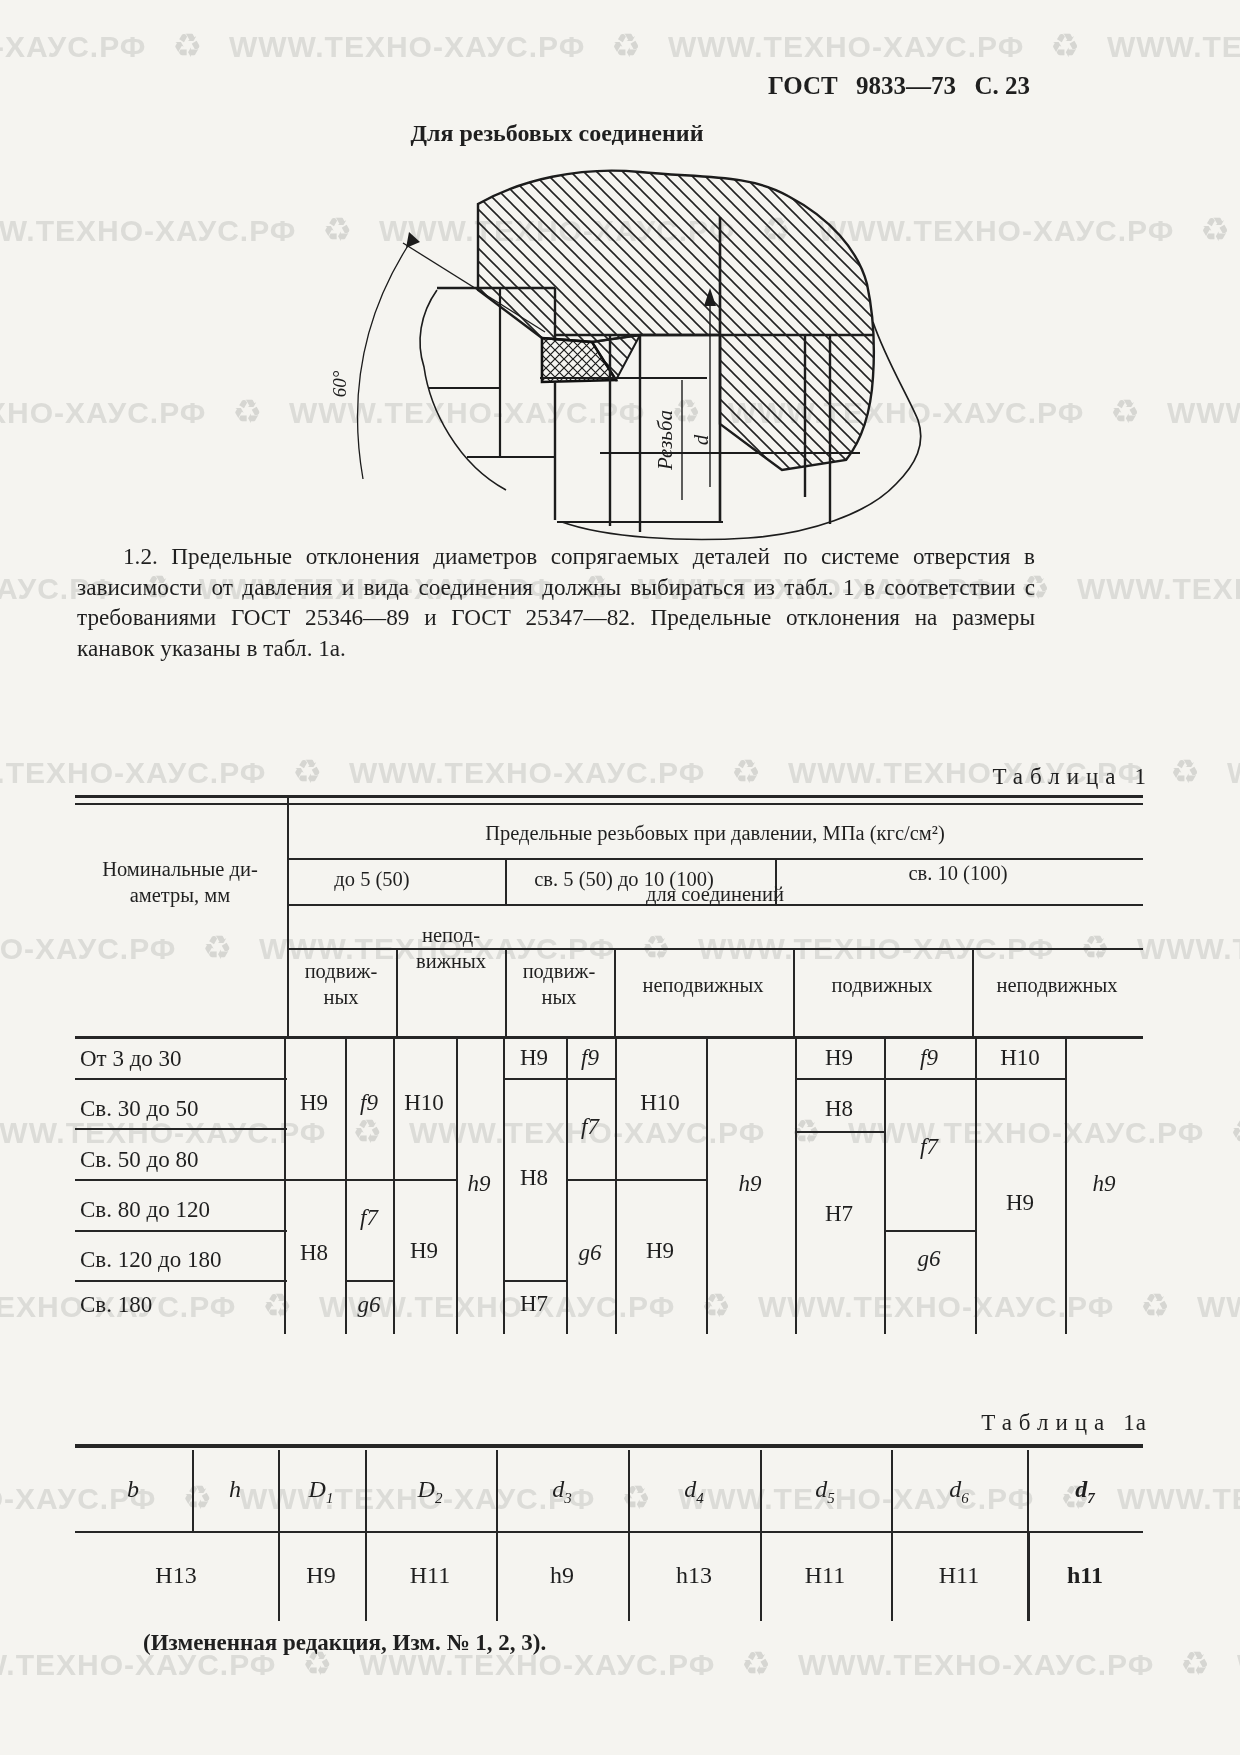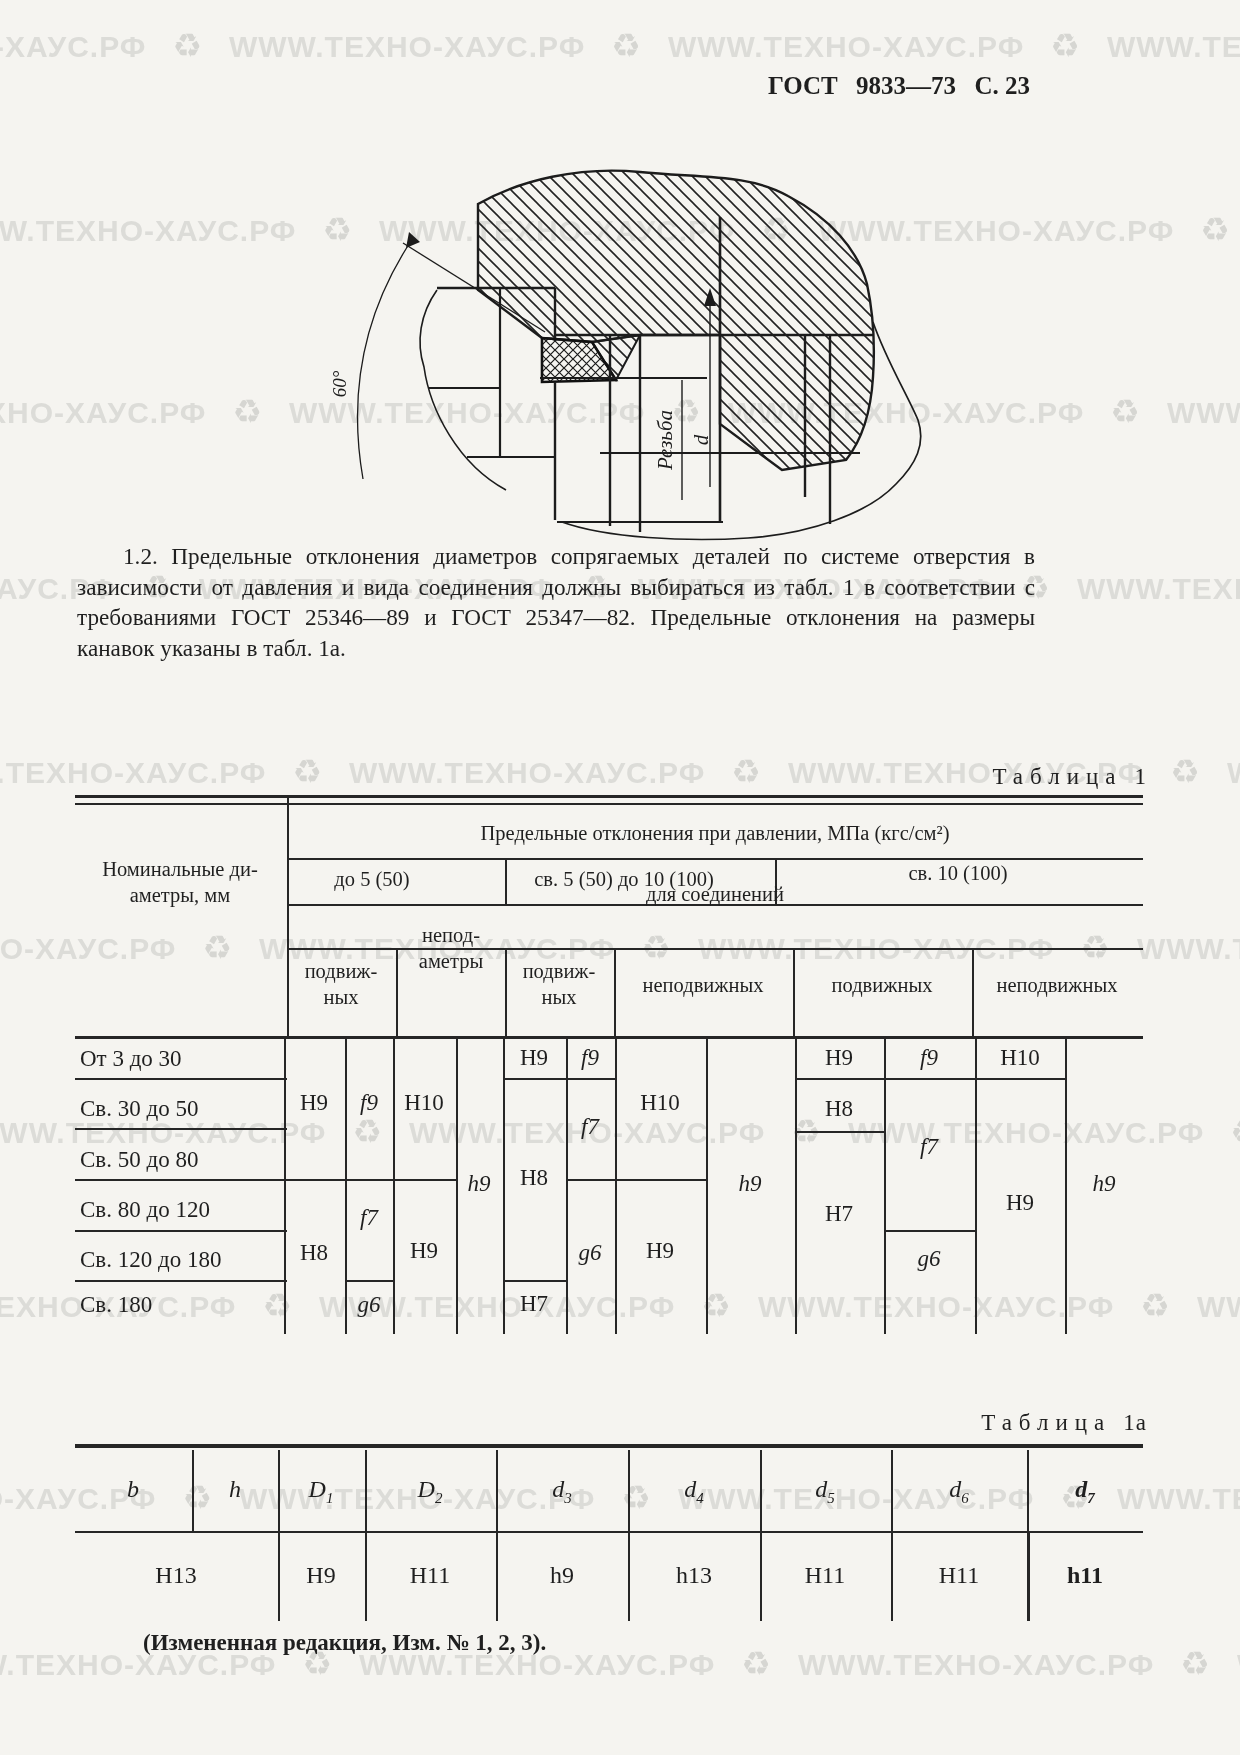--- a/index.html
+++ b/index.html
@@ -53,20 +53,21 @@
     <div class="wm-row" style="top:1478px;left:-200px;"><span>WWW.ТЕХНО-ХАУС.РФ</span><span class="wm-ico">♻</span><span>WWW.ТЕХНО-ХАУС.РФ</span><span class="wm-ico">♻</span><span>WWW.ТЕХНО-ХАУС.РФ</span><span class="wm-ico">♻</span><span>WWW.ТЕХНО-ХАУС.РФ</span></div>
     <div class="wm-row" style="top:1644px;left:-80px;"><span>WWW.ТЕХНО-ХАУС.РФ</span><span class="wm-ico">♻</span><span>WWW.ТЕХНО-ХАУС.РФ</span><span class="wm-ico">♻</span><span>WWW.ТЕХНО-ХАУС.РФ</span><span class="wm-ico">♻</span><span>WWW.ТЕХНО-ХАУС.РФ</span></div>
   </div>
 
   <div class="gost">
     <span>ГОСТ</span>
     <span>9833—73</span>
     <span>С. 23</span>
   </div>
 
+  <div class="figtitle">Для резьбовых соединений</div>
 
   <svg class="ly" style="left:330px;top:152px;" width="600" height="392" viewBox="0 0 600 392">
     <defs>
       <pattern id="h1" width="13" height="13" patternUnits="userSpaceOnUse">
         <path d="M0,0 L13,13 M-3,10 L3,16 M10,-3 L16,3" stroke="#222" stroke-width="1.6" fill="none"></path>
       </pattern>
       <pattern id="h2" width="9" height="9" patternUnits="userSpaceOnUse">
         <path d="M0,0 L9,9 M9,0 L0,9" stroke="#1a1a1a" stroke-width="1.2" fill="none"></path>
       </pattern>
     </defs>
@@ -175,32 +176,32 @@
     <div class="vl" style="left:706px;top:1038px;height:296px;"></div>
     <div class="vl" style="left:795px;top:1038px;height:296px;"></div>
     <div class="vl" style="left:884px;top:1038px;height:296px;"></div>
     <div class="vl" style="left:975px;top:1038px;height:296px;"></div>
     <div class="vl" style="left:1065px;top:1038px;height:296px;"></div>
 
     <div class="hdr" style="left:180px;top:856px;">
       <div>Номинальные ди-</div>
         <div>аметры, мм</div>
     </div>
-    <div class="hdr" style="left:715px;top:820px;">Предельные отклонения при давлении, МПа (кгс/см²)</div>
+    <div class="hdr" style="left:715px;top:820px;">Предельные резьбовых при давлении, МПа (кгс/см²)</div>
     <div class="hdr" style="left:372px;top:866px;">до 5 (50)</div>
     <div class="hdr" style="left:624px;top:866px;">св. 5 (50) до 10 (100)</div>
     <div class="hdr" style="left:958px;top:824px;margin-top:36px;">св. 10 (100)</div>
     <div class="hdr" style="left:715px;top:881px;">для соединений</div>
     <div class="hdr" style="left:341px;top:958px;">
       <div>подвиж-</div>
         <div>ных</div>
     </div>
     <div class="hdr" style="left:451px;top:922px;">
       <div>непод-</div>
-        <div>аметры</div>
+        <div>вижных</div>
     </div>
     <div class="hdr" style="left:559px;top:958px;">
       <div>подвиж-</div>
         <div>ных</div>
     </div>
     <div class="hdr" style="left:703px;top:972px;">неподвижных</div>
     <div class="hdr" style="left:882px;top:972px;">подвижных</div>
     <div class="hdr" style="left:1057px;top:972px;">неподвижных</div>
 
     <div class="rowlab" style="left:80px;top:1046px;">От 3 до 30</div>

